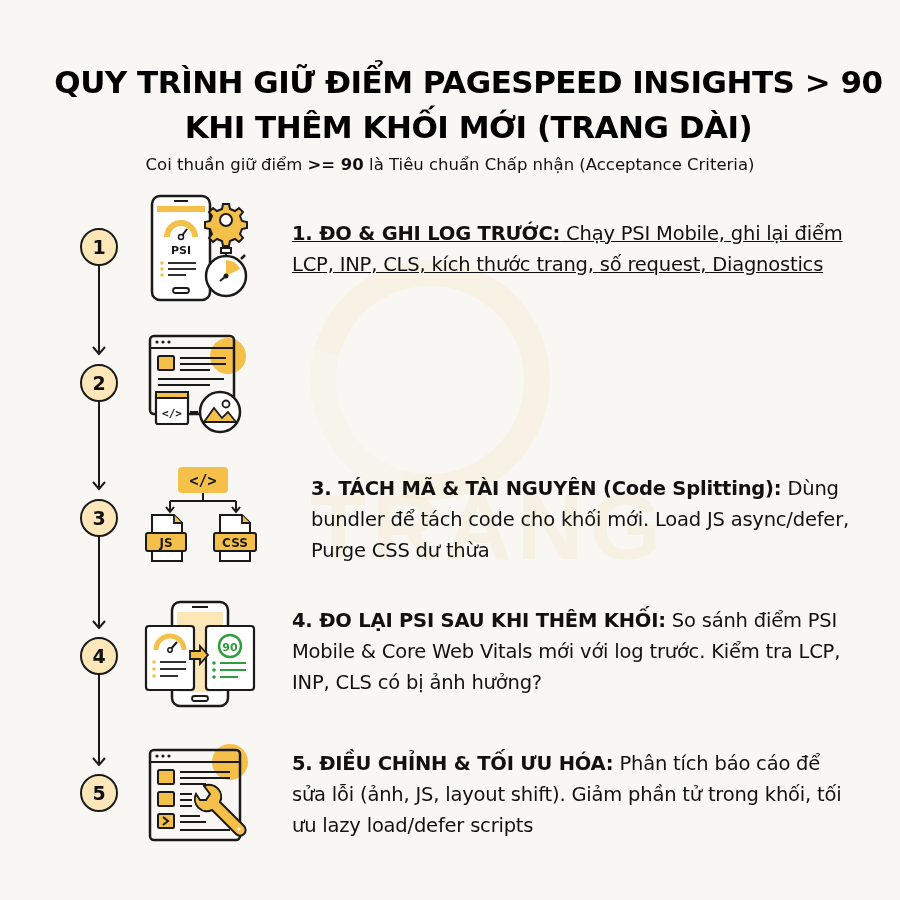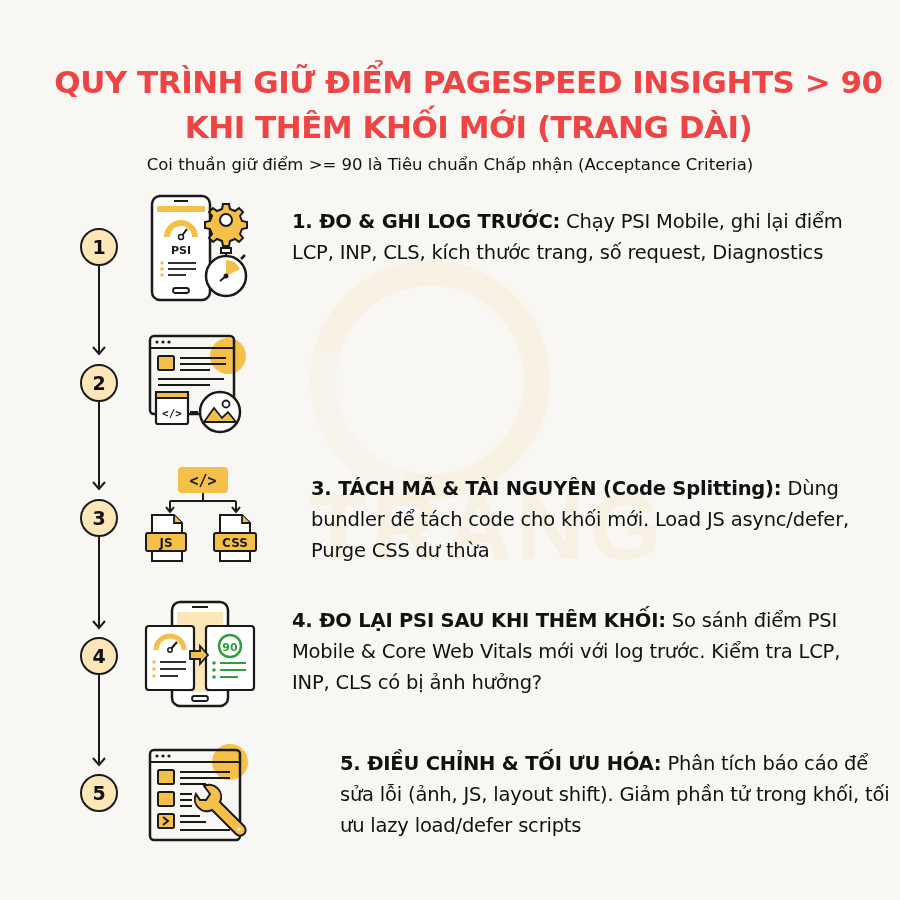--- a/index.html
+++ b/index.html
@@ -34,30 +34,30 @@
       font-size: 28px; font-weight: bold; letter-spacing: 2px;
       color: rgba(245, 200, 90, 0.13);
     }
     .header { position: relative; z-index: 1; text-align: center; padding-top: 60px; }
     .title {
       font-family: "DejaVu Sans", sans-serif;
       font-weight: bold;
       font-size: 31px;
       line-height: 45px;
       letter-spacing: -0.5px;
-      color: #ef4444;
+      color: #000000;
       margin-left: 37px;
     }
     .subtitle {
       margin-top: 5px;
       font-family: "DejaVu Sans", sans-serif;
       font-size: 16.5px;
       color: #111;
     }
-    .subtitle b { font-weight: normal; }
+    .subtitle b { font-weight: bold; }
 
     .steps { position: absolute; left: 0; top: 190px; width: 900px; z-index: 1; }
     .step { position: absolute; left: 0; width: 900px; height: 120px; }
     .num {
       position: absolute; left: 80px;
       width: 38px; height: 38px; border-radius: 50%;
       background: #fde7b8; border: 2.5px solid #1a1a1a;
       display: flex; align-items: center; justify-content: center;
       font-family: "DejaVu Sans", sans-serif; font-weight: bold; font-size: 19px; color: #111;
     }
@@ -138,21 +138,21 @@
       <g transform="translate(86,86)">
         <rect x="-5" y="-28" width="10" height="5" fill="#fff" stroke="#1a1a1a" stroke-width="2"></rect>
         <line x1="0" y1="-23" x2="0" y2="-20" stroke="#1a1a1a" stroke-width="2"></line>
         <line x1="15" y1="-17" x2="19" y2="-21" stroke="#1a1a1a" stroke-width="2.5"></line>
         <circle cx="0" cy="0" r="20" fill="#fff" stroke="#1a1a1a" stroke-width="2.5"></circle>
         <path d="M0 0 L0 -16 A16 16 0 0 1 14 -7 Z" fill="#f5c04a"></path>
         <line x1="0" y1="0" x2="-6" y2="5" stroke="#1a1a1a" stroke-width="2"></line>
         <circle cx="0" cy="0" r="2.5" fill="#1a1a1a"></circle>
       </g>
     </svg>
-    <div class="text" style="top:16px;">
+    <div class="text" style="top:28px;text-decoration:underline;">
       <span class="lead">1. ĐO &amp; GHI LOG TRƯỚC:</span><span> Chạy PSI Mobile, ghi lại điểm LCP, INP, CLS, kích thước trang, số request, Diagnostics</span>
     </div>
   </div>
 
   <div class="step" style="top:136px;">
     <div class="num" style="top:38px;">2</div>
     <svg class="icon" viewBox="0 0 120 120" style="top:0;">
       <circle cx="88" cy="30" r="18" fill="#f5c04a"></circle>
       <rect x="10" y="10" width="84" height="78" rx="4" fill="none" stroke="#1a1a1a" stroke-width="2.5"></rect>
       <line x1="10" y1="22" x2="94" y2="22" stroke="#1a1a1a" stroke-width="2"></line>
@@ -257,18 +257,18 @@
       <line x1="40" y1="76" x2="52" y2="76" stroke="#1a1a1a" stroke-width="2"></line>
       <rect x="18" y="84" width="16" height="14" rx="1.5" fill="#f5c04a" stroke="#1a1a1a" stroke-width="2"></rect>
       <polyline points="23,87 28,91 23,95" fill="none" stroke="#1a1a1a" stroke-width="2"></polyline>
       <line x1="40" y1="86" x2="60" y2="86" stroke="#1a1a1a" stroke-width="2"></line>
       <line x1="40" y1="92" x2="66" y2="92" stroke="#1a1a1a" stroke-width="2"></line>
       <line x1="40" y1="100" x2="90" y2="100" stroke="#1a1a1a" stroke-width="2"></line>
 
       <path d="M56 64 A12 12 0 0 0 72 80 L96 104 A5 5 0 0 0 104 96 L80 72 A12 12 0 0 0 64 56 L70 64 L66 70 L60 70 Z" fill="#f5c04a" stroke="#1a1a1a" stroke-width="2"></path>
       <circle cx="99" cy="99" r="1.6" fill="#fff"></circle>
     </svg>
-    <div class="text" style="top:12px;margin-left:48px;">
+    <div class="text" style="top:12px;">
       <span class="lead">5. ĐIỀU CHỈNH &amp; TỐI ƯU HÓA:</span><span> Phân tích báo cáo để sửa lỗi (ảnh, JS, layout shift). Giảm phần tử trong khối, tối ưu lazy load/defer scripts</span>
     </div>
   </div>
 
 </div>
 
 </body></html>

